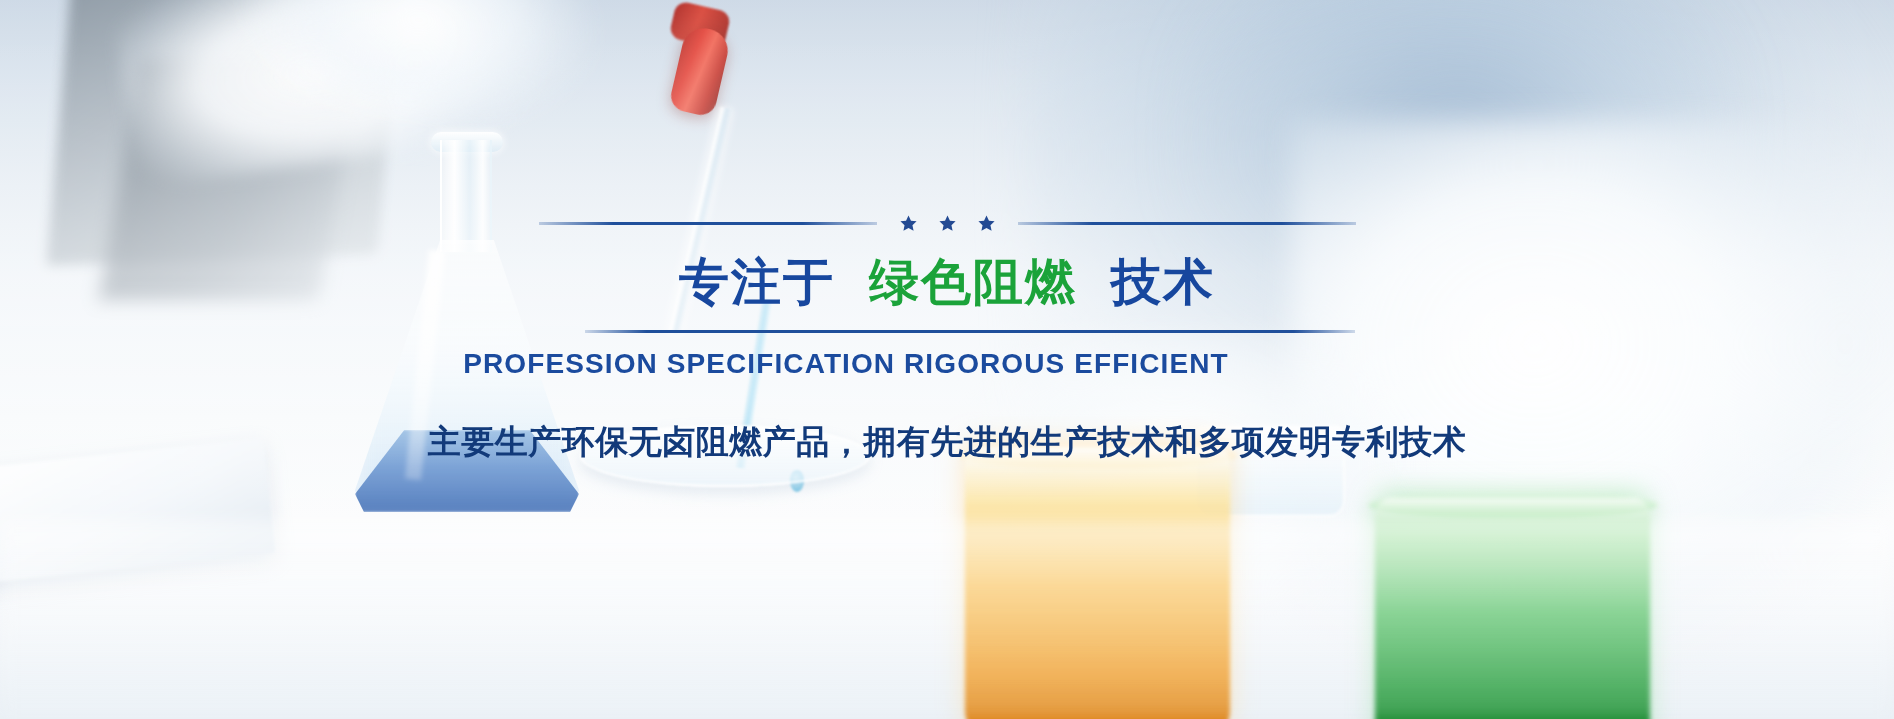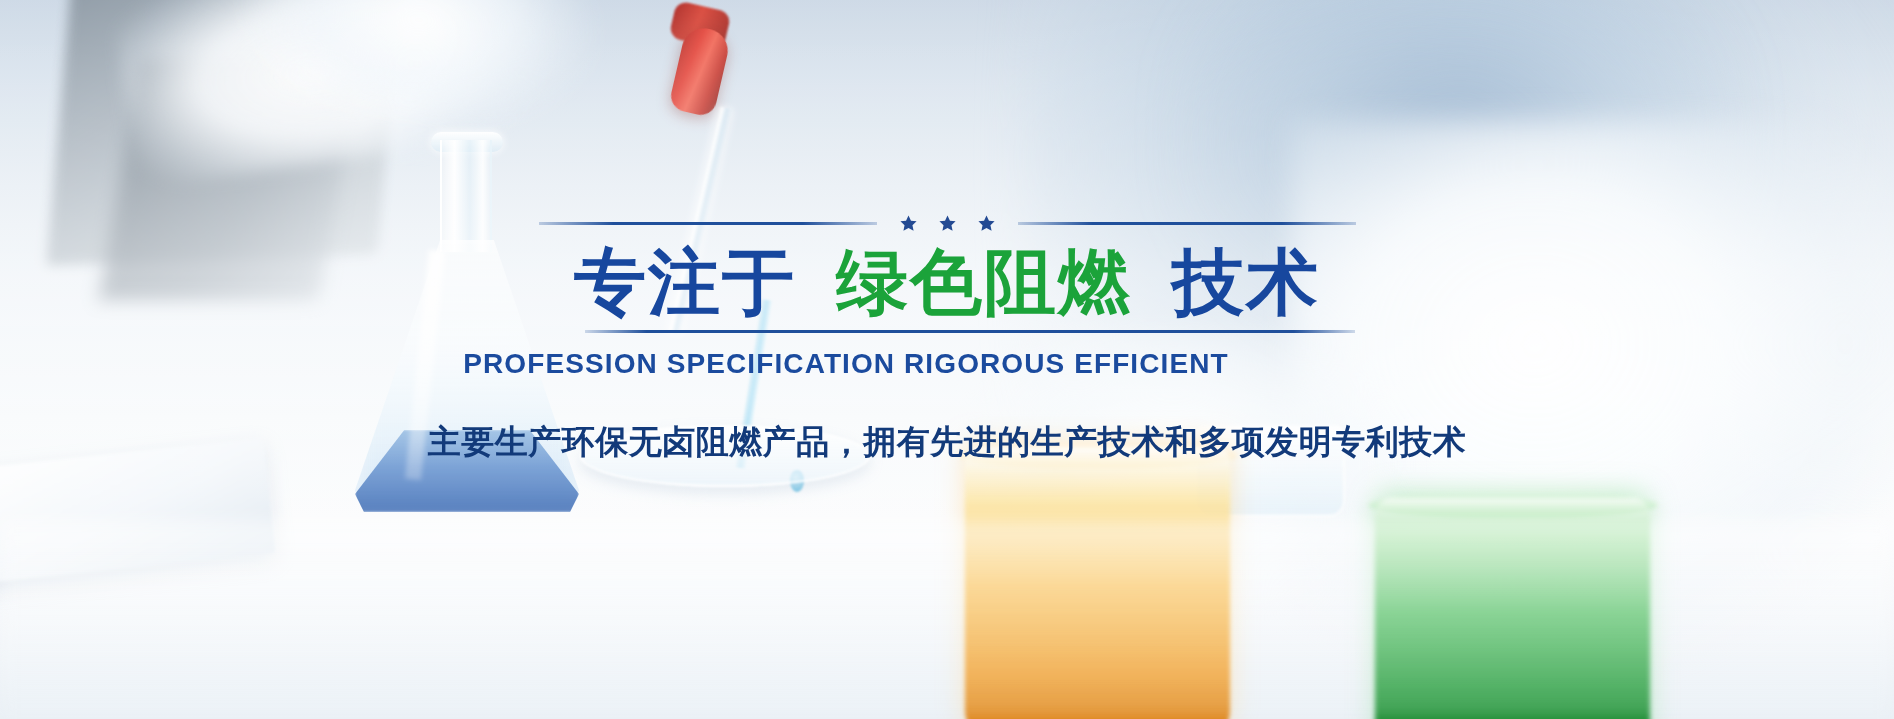--- a/index.html
+++ b/index.html
@@ -260,21 +260,21 @@
     width:19px; height:19px; display:block;
     color:#234a93;
   }
 
   
   .headline{
     position:absolute; top:238px; left:0; width:1894px;
     text-align:center;
     font-family:"Liberation Sans","DejaVu Sans",sans-serif;
     font-weight:700;
-    font-size:72px;
+    font-size:50px;
     line-height:88px;
     letter-spacing:2px;
     white-space:nowrap;
   }
   .headline .seg-blue{ color:#17479e; }
   .headline .seg-green{ color:#1ba33a; margin:0 18px; }
 
   
   .underline{
     position:absolute; top:330px; left:585px; width:770px; height:3px;

